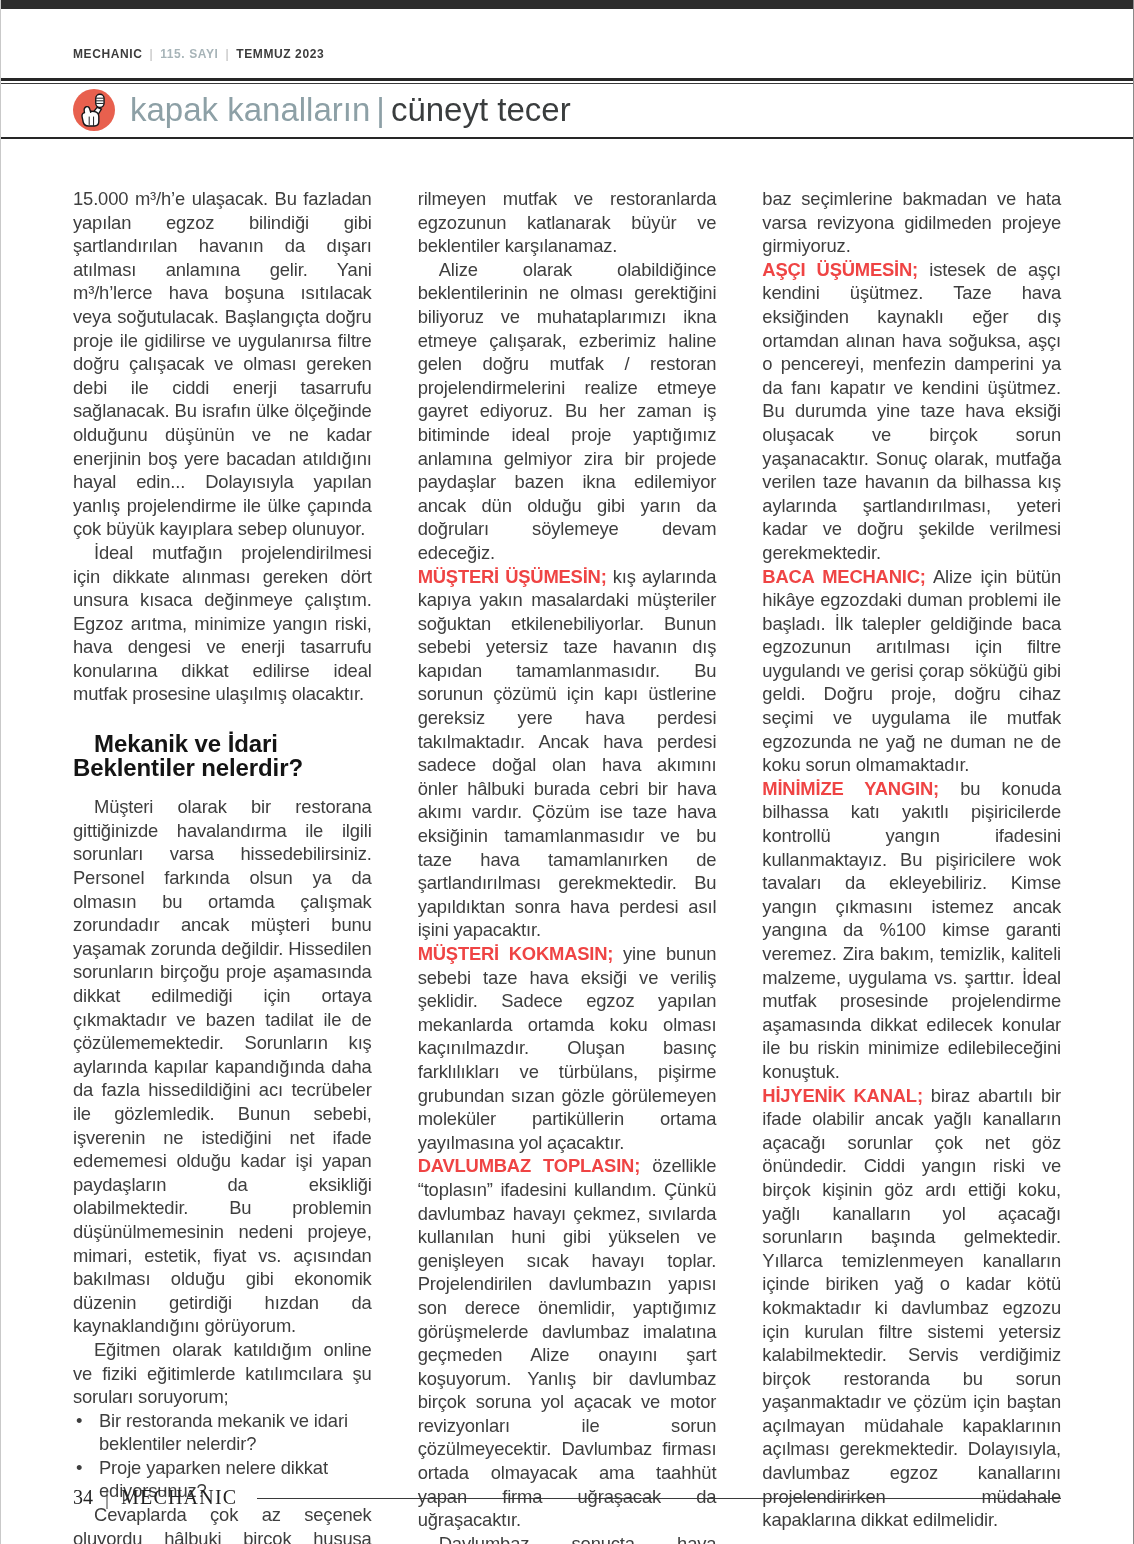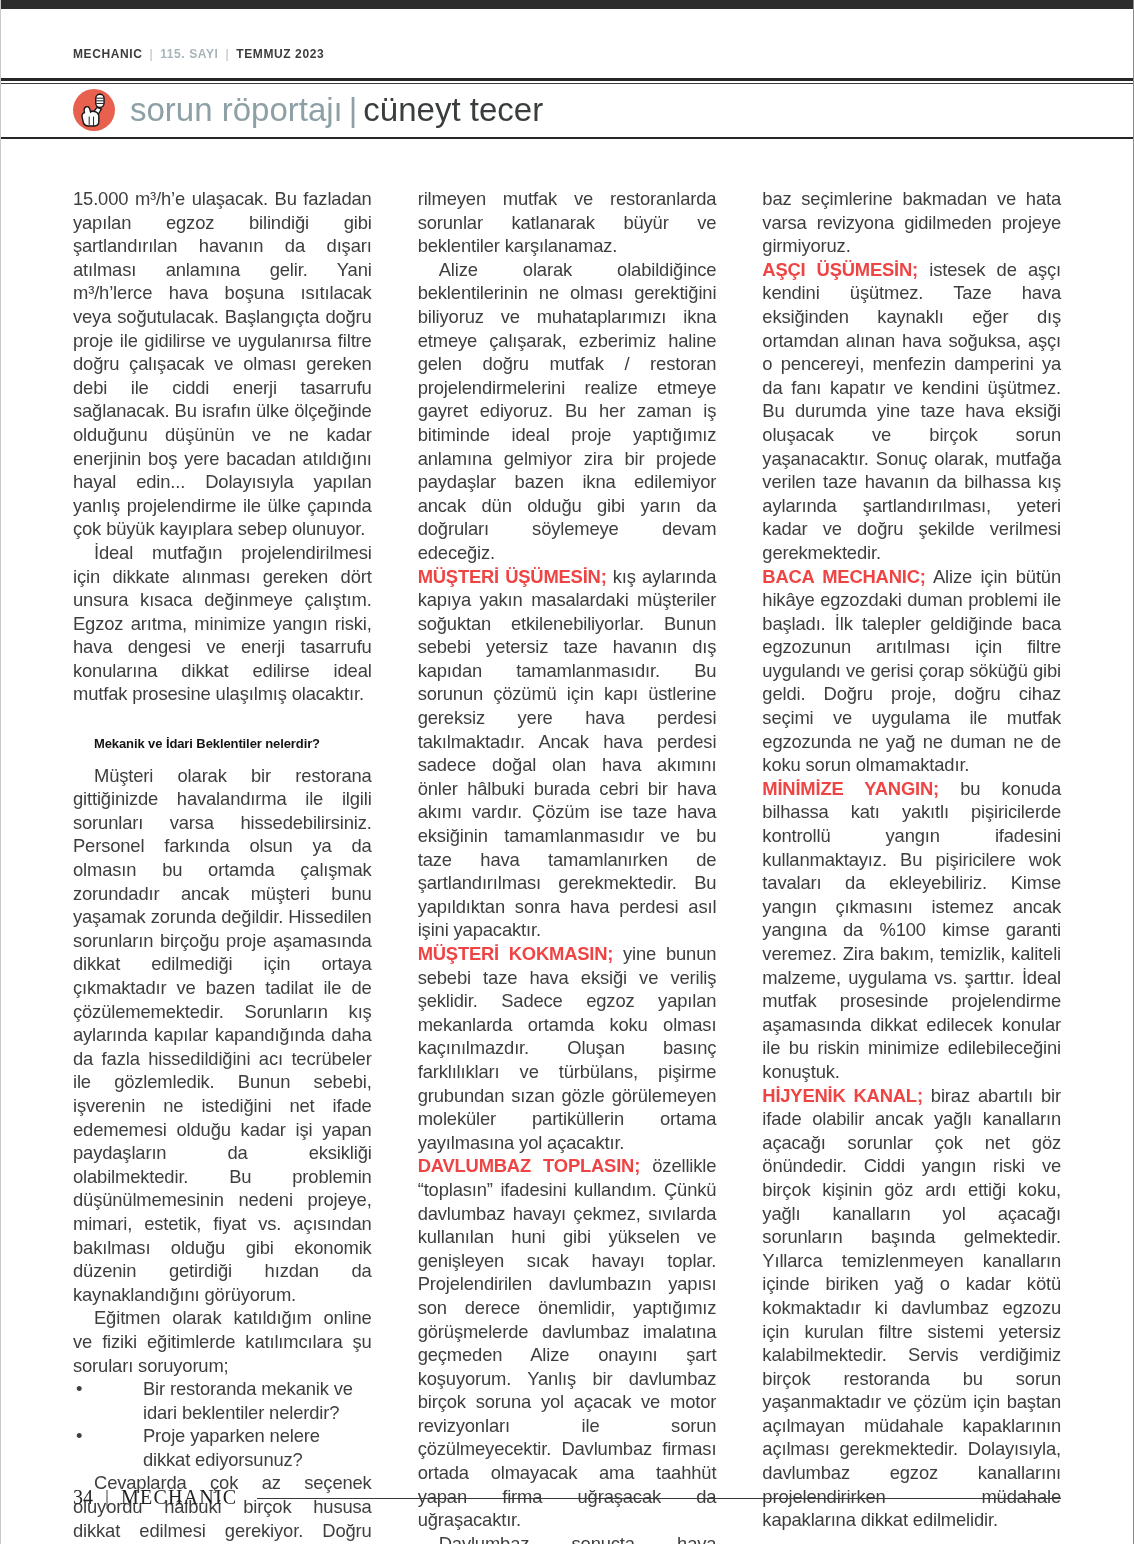--- a/index.html
+++ b/index.html
@@ -44,36 +44,36 @@
   .col{width:308px;box-sizing:border-box;}
   .col p.para{
     margin:0;
     font-size:18.4px;line-height:23.6px;
     color:#3e3e3e;
     text-align:justify;
     letter-spacing:-0.15px;
   }
   .col p.indent{text-indent:21px;}
   .col h3.section-heading{
-    margin:26px 0 8px 0;
-    font-size:13px;line-height:23.6px;
+    margin:26px 0 16px 0;
+    font-size:24px;line-height:23.6px;
     color:#141414;font-weight:700;
     text-indent:21px;
     letter-spacing:-0.1px;
   }
   .col p.lead-para strong{
     font-weight:700;color:#ef4444;letter-spacing:-0.2px;
   }
   .col p.bullet{
     display:flex;margin:0;
     font-size:18.4px;line-height:23.6px;color:#3e3e3e;
     letter-spacing:-0.15px;
   }
   .col p.bullet .marker{flex:0 0 26px;padding-left:3px;box-sizing:border-box;}
-  .col p.bullet .btext{flex:1;margin-left:44px;}
+  .col p.bullet .btext{flex:1;}
   .footer{
     position:absolute;left:72px;right:72px;top:1486px;
     display:flex;align-items:center;
     font-family:"Liberation Serif", serif;
     font-size:20px;color:#222222;
   }
   .footer .sep{padding:0 12px;color:#444;}
   .footer .mag{letter-spacing:1.2px;}
   .footer .footer-line{flex:1;border-top:1.5px solid #3a3a3a;margin-left:20px;margin-top:1px;}
 </style>
@@ -96,21 +96,21 @@
       <line x1="26.5" y1="10.5" x2="35" y2="10.5" stroke="#17171a" stroke-width="1.1"></line>
       <line x1="26.5" y1="13.5" x2="35" y2="13.5" stroke="#17171a" stroke-width="1.1"></line>
       <line x1="26.5" y1="16.5" x2="35" y2="16.5" stroke="#17171a" stroke-width="1.1"></line>
       <path d="M27.5 21 L22 28 L27 32 L32.5 23 Z" fill="#ffffff" stroke="#17171a" stroke-width="1.5"></path>
       <path d="M13 27 q-3.5 1 -2.5 5.5 l1.2 5.5 q1 4.2 6 4.2 l6.8 0 q5 0 5 -5 l0 -5.5 q0 -5 -5 -6 l-6 -0.5 z" fill="#ffffff" stroke="#17171a" stroke-width="1.6"></path>
       <path d="M13.2 27.5 q-1.5 -6 1.8 -7.2 q3 -1 4.2 2.8 l1.2 4.2" fill="#ffffff" stroke="#17171a" stroke-width="1.6"></path>
       <line x1="18.5" y1="31.5" x2="18.5" y2="41" stroke="#17171a" stroke-width="1.1"></line>
       <line x1="23.5" y1="31.5" x2="23.5" y2="42" stroke="#17171a" stroke-width="1.1"></line>
     </svg>
     <div class="title-text">
-      <span class="title-section">sorun röportajı</span><span class="title-sep">|</span><span class="title-person">cüneyt tecer</span>
+      <span class="title-section">kapak kanalların</span><span class="title-sep">|</span><span class="title-person">cüneyt tecer</span>
     </div>
   </div>
 
   <div class="rule-single"></div>
 
   <div class="columns">
     <div class="col">
         <p class="para">15.000 m³/h’e ulaşacak. Bu fazladan yapılan egzoz bilindiği gibi şartlandırılan havanın da dışarı atılması anlamına gelir. Yani m³/h’lerce hava boşuna ısıtılacak veya soğutulacak. Başlangıçta doğru proje ile gidilirse ve uygulanırsa filtre doğru çalışacak ve olması gereken debi ile ciddi enerji tasarrufu sağlanacak. Bu israfın ülke ölçeğinde olduğunu düşünün ve ne kadar enerjinin boş yere bacadan atıldığını hayal edin... Dolayısıyla yapılan yanlış projelendirme ile ülke çapında çok büyük kayıplara sebep olunuyor.</p>
         <p class="para indent">İdeal mutfağın projelendirilmesi için dikkate alınması gereken dört unsura kısaca değinmeye çalıştım. Egzoz arıtma, minimize yangın riski, hava dengesi ve enerji tasarrufu konularına dikkat edilirse ideal mutfak prosesine ulaşılmış olacaktır.</p>
         <h3 class="section-heading">Mekanik ve İdari Beklentiler nelerdir?</h3>
@@ -120,21 +120,21 @@
           <span class="marker">•</span>
           <span class="btext">Bir restoranda mekanik ve idari beklentiler nelerdir?</span>
         </p>
         <p class="bullet">
           <span class="marker">•</span>
           <span class="btext">Proje yaparken nelere dikkat ediyorsunuz?</span>
         </p>
         <p class="para indent">Cevaplarda çok az seçenek oluyordu hâlbuki birçok hususa dikkat edilmesi gerekiyor. Doğru projelendi-</p>
       </div>
     <div class="col">
-        <p class="para">rilmeyen mutfak ve restoranlarda sorunlar katlanarak büyür ve beklentiler karşılanamaz.</p>
+        <p class="para">rilmeyen mutfak ve restoranlarda egzozunun katlanarak büyür ve beklentiler karşılanamaz.</p>
         <p class="para indent">Alize olarak olabildiğince beklentilerinin ne olması gerektiğini biliyoruz ve muhataplarımızı ikna etmeye çalışarak, ezberimiz haline gelen doğru mutfak / restoran projelendirmelerini realize etmeye gayret ediyoruz. Bu her zaman iş bitiminde ideal proje yaptığımız anlamına gelmiyor zira bir projede paydaşlar bazen ikna edilemiyor ancak dün olduğu gibi yarın da doğruları söylemeye devam edeceğiz.</p>
         <p class="para lead-para"><strong>MÜŞTERİ ÜŞÜMESİN;</strong> kış aylarında kapıya yakın masalardaki müşteriler soğuktan etkilenebiliyorlar. Bunun sebebi yetersiz taze havanın dış kapıdan tamamlanmasıdır. Bu sorunun çözümü için kapı üstlerine gereksiz yere hava perdesi takılmaktadır. Ancak hava perdesi sadece doğal olan hava akımını önler hâlbuki burada cebri bir hava akımı vardır. Çözüm ise taze hava eksiğinin tamamlanmasıdır ve bu taze hava tamamlanırken de şartlandırılması gerekmektedir. Bu yapıldıktan sonra hava perdesi asıl işini yapacaktır.</p>
         <p class="para lead-para"><strong>MÜŞTERİ KOKMASIN;</strong> yine bunun sebebi taze hava eksiği ve veriliş şeklidir. Sadece egzoz yapılan mekanlarda ortamda koku olması kaçınılmazdır. Oluşan basınç farklılıkları ve türbülans, pişirme grubundan sızan gözle görülemeyen moleküler partiküllerin ortama yayılmasına yol açacaktır.</p>
         <p class="para lead-para"><strong>DAVLUMBAZ TOPLASIN;</strong> özellikle “toplasın” ifadesini kullandım. Çünkü davlumbaz havayı çekmez, sıvılarda kullanılan huni gibi yükselen ve genişleyen sıcak havayı toplar. Projelendirilen davlumbazın yapısı son derece önemlidir, yaptığımız görüşmelerde davlumbaz imalatına geçmeden Alize onayını şart koşuyorum. Yanlış bir davlumbaz birçok soruna yol açacak ve motor revizyonları ile sorun çözülmeyecektir. Davlumbaz firması ortada olmayacak ama taahhüt yapan firma uğraşacak da uğraşacaktır.</p>
         <p class="para indent">Davlumbaz sonuçta hava kanalının bir parçasıdır ve Alize olarak davlum-</p>
       </div>
     <div class="col">
         <p class="para">baz seçimlerine bakmadan ve hata varsa revizyona gidilmeden projeye girmiyoruz.</p>
         <p class="para lead-para"><strong>AŞÇI ÜŞÜMESİN;</strong> istesek de aşçı kendini üşütmez. Taze hava eksiğinden kaynaklı eğer dış ortamdan alınan hava soğuksa, aşçı o pencereyi, menfezin damperini ya da fanı kapatır ve kendini üşütmez. Bu durumda yine taze hava eksiği oluşacak ve birçok sorun yaşanacaktır. Sonuç olarak, mutfağa verilen taze havanın da bilhassa kış aylarında şartlandırılması, yeteri kadar ve doğru şekilde verilmesi gerekmektedir.</p>
         <p class="para lead-para"><strong>BACA MECHANIC;</strong> Alize için bütün hikâye egzozdaki duman problemi ile başladı. İlk talepler geldiğinde baca egzozunun arıtılması için filtre uygulandı ve gerisi çorap söküğü gibi geldi. Doğru proje, doğru cihaz seçimi ve uygulama ile mutfak egzozunda ne yağ ne duman ne de koku sorun olmamaktadır.</p>

